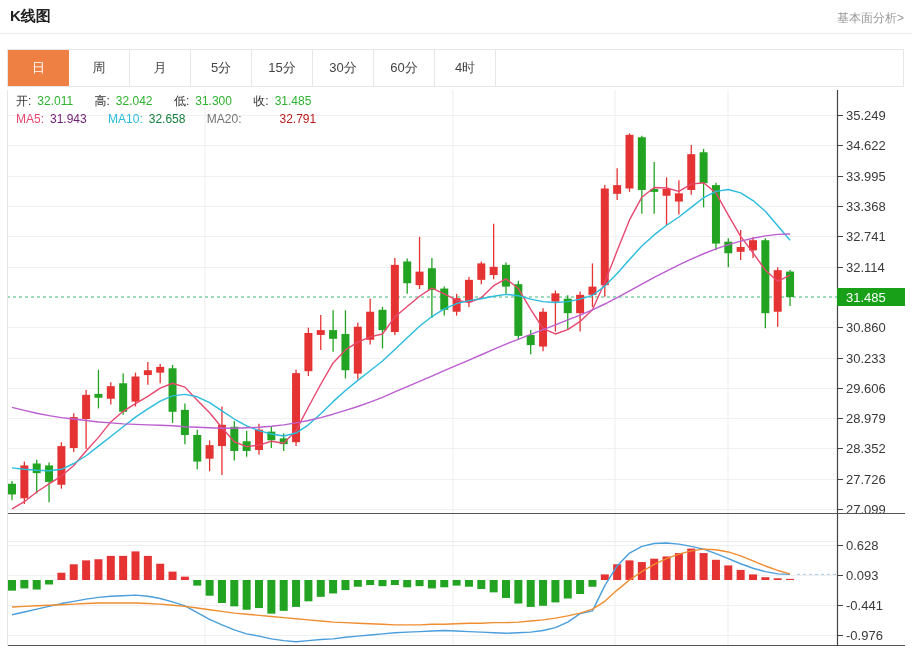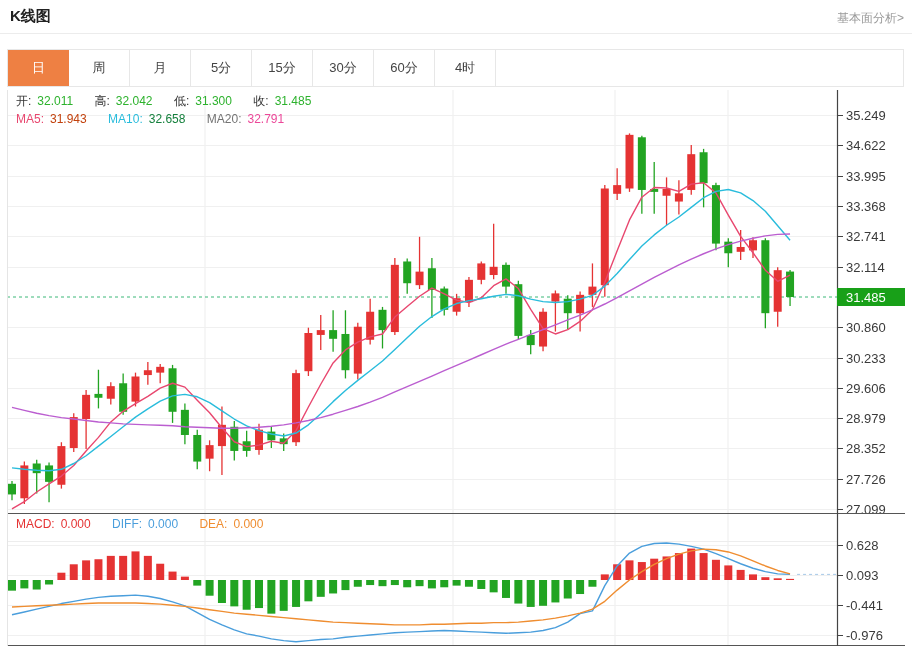--- a/index.html
+++ b/index.html
@@ -42,30 +42,25 @@
     </div>
 
   <div id="ohlc-row" class="legend-row">
     <span style="color:#333">开:</span><span class="gap g" style="color: rgb(45, 178, 45);">32.011</span>
     <span style="color:#333">高:</span><span class="gap g" style="color: rgb(45, 178, 45);">32.042</span>
     <span style="color:#333">低:</span><span class="gap g" style="color: rgb(45, 178, 45);">31.300</span>
     <span style="color:#333">收:</span><span class="g" style="color: rgb(45, 178, 45);">31.485</span>
   </div>
 
   <div id="ma-row" class="legend-row">
-    <span class="ma5" style="color: rgb(232, 71, 111); text-align: center;">MA5:</span><span class="gap ma5" style="color: #c2410c;">31.943</span>
+    <span class="ma5" style="color: rgb(232, 71, 111); text-align: center;">MA5:</span><span class="gap ma5" style="color: #701a75;">31.943</span>
     <span class="ma10" style="color: rgb(41, 188, 220);">MA10:</span><span class="gap ma10" style="color: #15803d;">32.658</span>
-    <span class="ma20" style="color: #737373;">MA20:</span><span class="ma20" style="color: #ec4899;">32.791</span>
+    <span class="ma20" style="color: #737373;">MA20:</span><span class="ma20" style="color: #b91c1c; margin-left: 32px;">32.791</span>
   </div>
 
-  <div id="macd-row" class="legend-row">
-    <span class="macd" style="color: rgb(229, 51, 51);">MACD:</span><span class="gap macd" style="color: rgb(229, 51, 51);">0.000</span>
-    <span class="diff" style="color: rgb(74, 158, 220);">DIFF:</span><span class="gap diff" style="color: rgb(74, 158, 220);">0.000</span>
-    <span class="dea" style="color: rgb(239, 141, 48);">DEA:</span><span class="dea" style="color: rgb(239, 141, 48);">0.000</span>
-  </div>
 
   <svg id="chart-svg" width="898" height="557" viewBox="0 0 898 557" xmlns="http://www.w3.org/2000/svg">
       <line x1="198" y1="0" x2="198" y2="556" stroke="#ededed" stroke-width="1"></line>
       <line x1="446" y1="0" x2="446" y2="556" stroke="#ededed" stroke-width="1"></line>
       <line x1="608" y1="0" x2="608" y2="556" stroke="#ededed" stroke-width="1"></line>
       <line x1="721" y1="0" x2="721" y2="556" stroke="#ededed" stroke-width="1"></line>
       <line x1="0" y1="25.5" x2="830" y2="25.5" stroke="#f0f0f0" stroke-width="1"></line>
       <line x1="830" y1="25.5" x2="836" y2="25.5" stroke="#444444" stroke-width="1"></line>
       <text x="839" y="29.5" fill="#3a3a3a" font-size="13" text-anchor="start" font-family="&quot;Liberation Sans&quot;,&quot;DejaVu Sans&quot;,sans-serif">35.249</text>
       <line x1="0" y1="55.5" x2="830" y2="55.5" stroke="#f0f0f0" stroke-width="1"></line>

